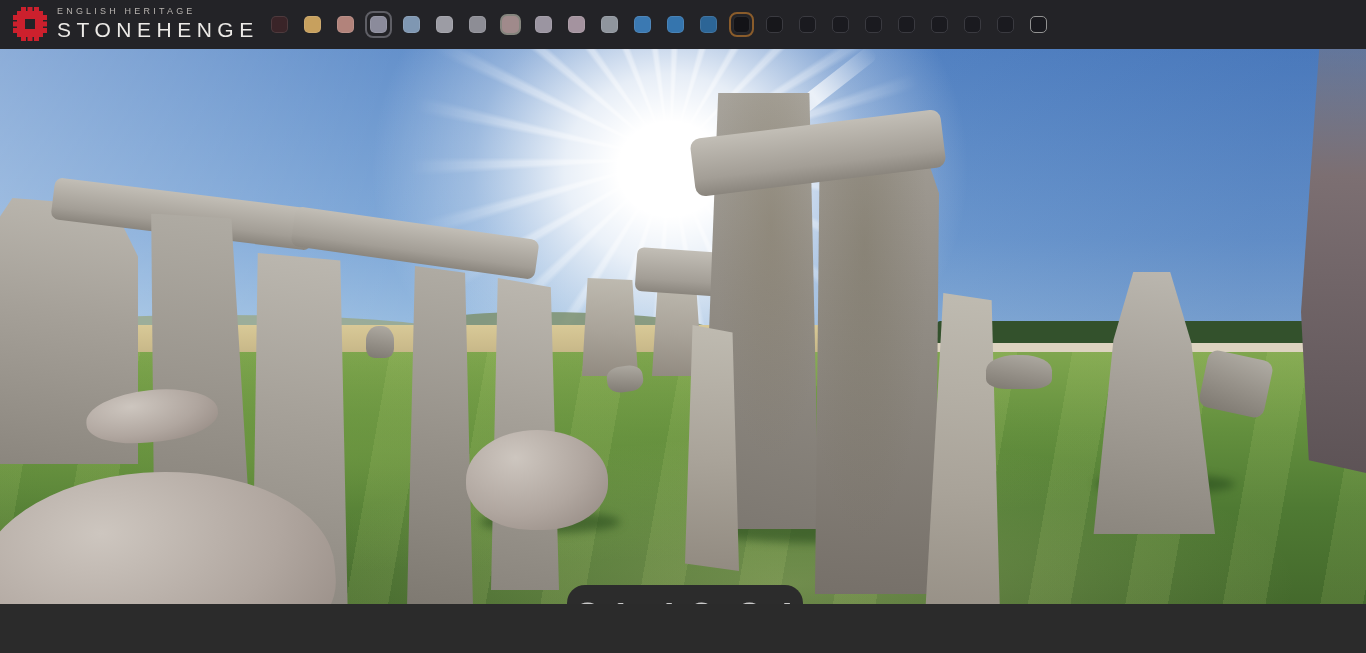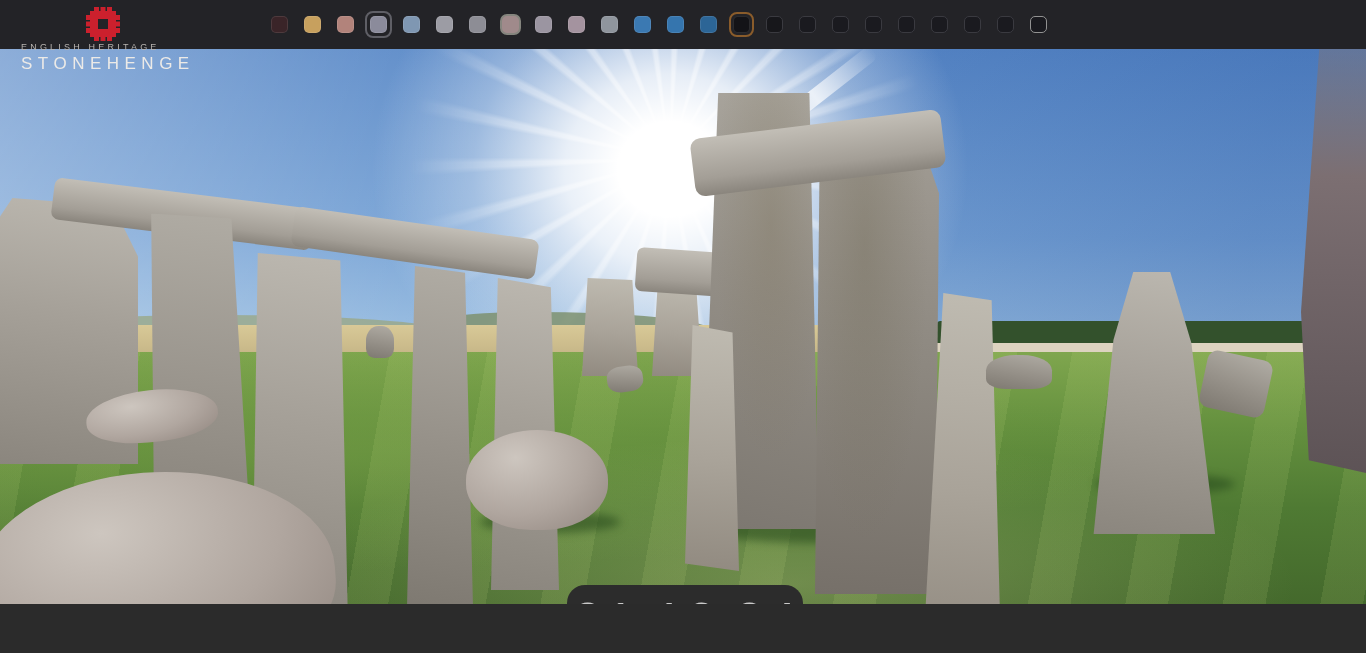--- a/index.html
+++ b/index.html
@@ -3,25 +3,25 @@
 <meta charset="utf-8">
 <style>
   * { box-sizing: border-box; margin: 0; padding: 0; }
   html,body { width:1366px; height:653px; overflow:hidden; background:#000;
     font-family:"Liberation Sans", sans-serif; }
   .app { position:relative; width:1366px; height:653px; }
 
   
   .topbar { position:absolute; left:0; top:0; width:1366px; height:49px;
     background:#232327; z-index:30; }
-  .logo-wrap { position:absolute; left:12px; top:6px; display:flex; align-items:center;flex-direction:column; }
+  .logo-wrap { position:absolute; left:12px; top:6px; display:flex; align-items:center; }
   .logo-svg { display:block; }
   .brand { margin-left:9px; }
   .brand-small { font-size:9px; letter-spacing:3.2px; color:#b7b3af; font-weight:400; }
-  .brand-large { font-size:17px; letter-spacing:5.5px; color:#eceae7; font-weight:400; margin-top:2px; }
+  .brand-large { font-size:21px; letter-spacing:5.5px; color:#eceae7; font-weight:400; margin-top:2px; }
 
   .swatch-strip { position:absolute; left:271px; top:0; height:49px;
     display:flex; align-items:center; gap:16px; }
   .swatch-wrap { position:relative; width:17px; height:17px; flex:0 0 17px; }
   .swatch { position:absolute; left:0; top:0; width:17px; height:17px;
     border-radius:5px; border:1px solid rgba(255,255,255,0.10); cursor:pointer; }
   .swatch.dark { border-color:#3a3a40; }
   .swatch.bright-border { border-color:#929292; }
   .swatch-wrap .ring { position:absolute; left:-5px; top:-5px; width:27px; height:27px;
     border-radius:8px; border:2px solid #5f5f66; pointer-events:none; }

